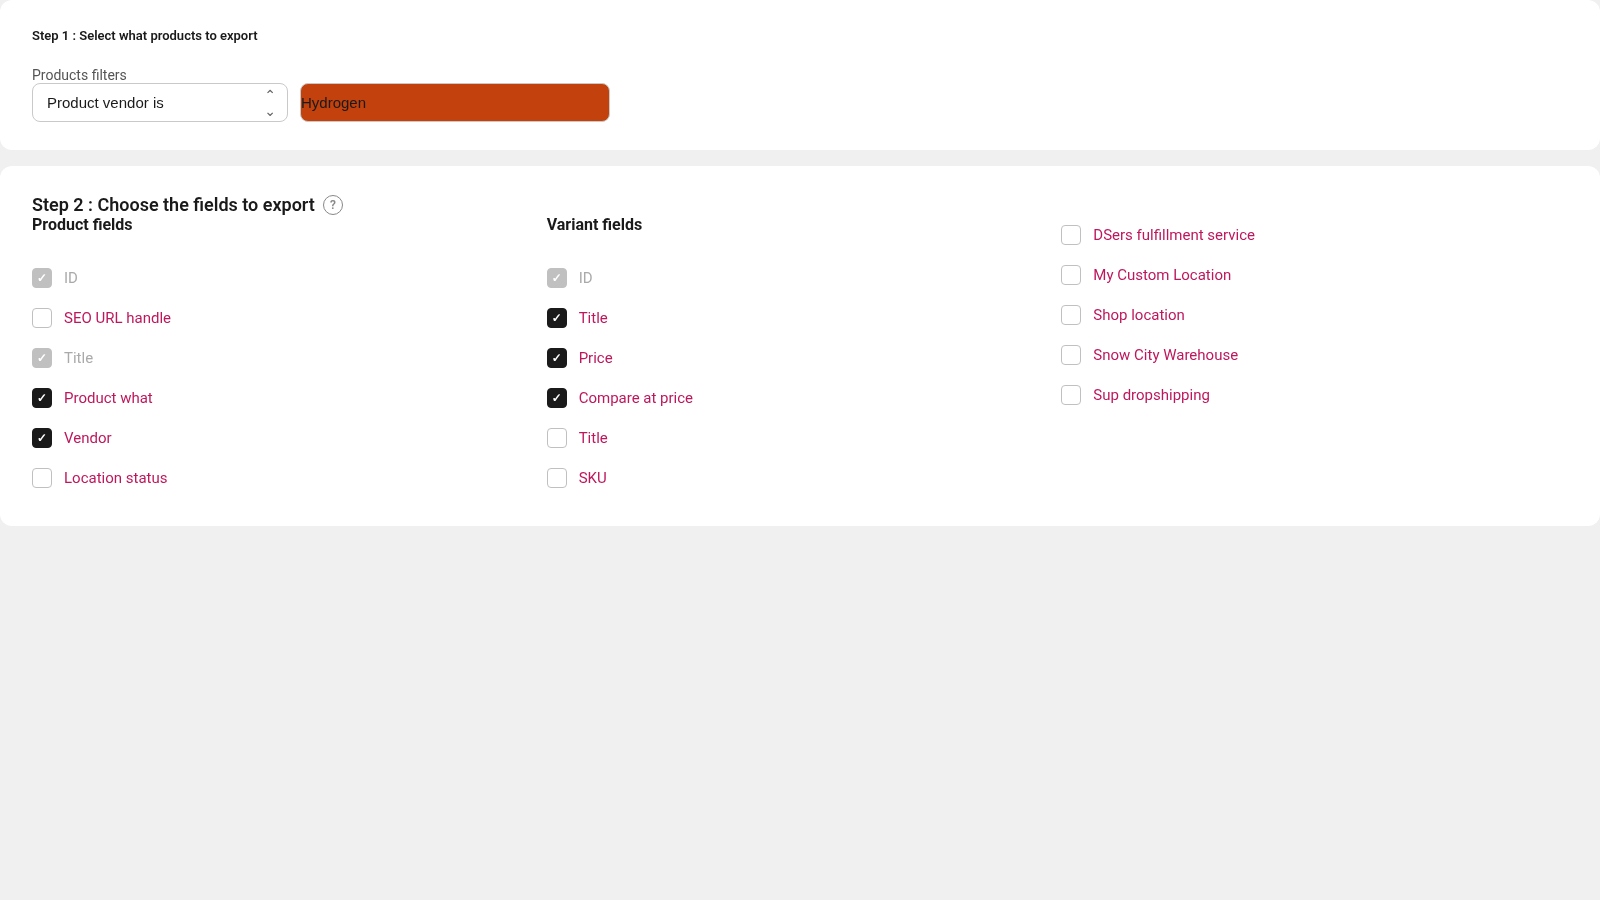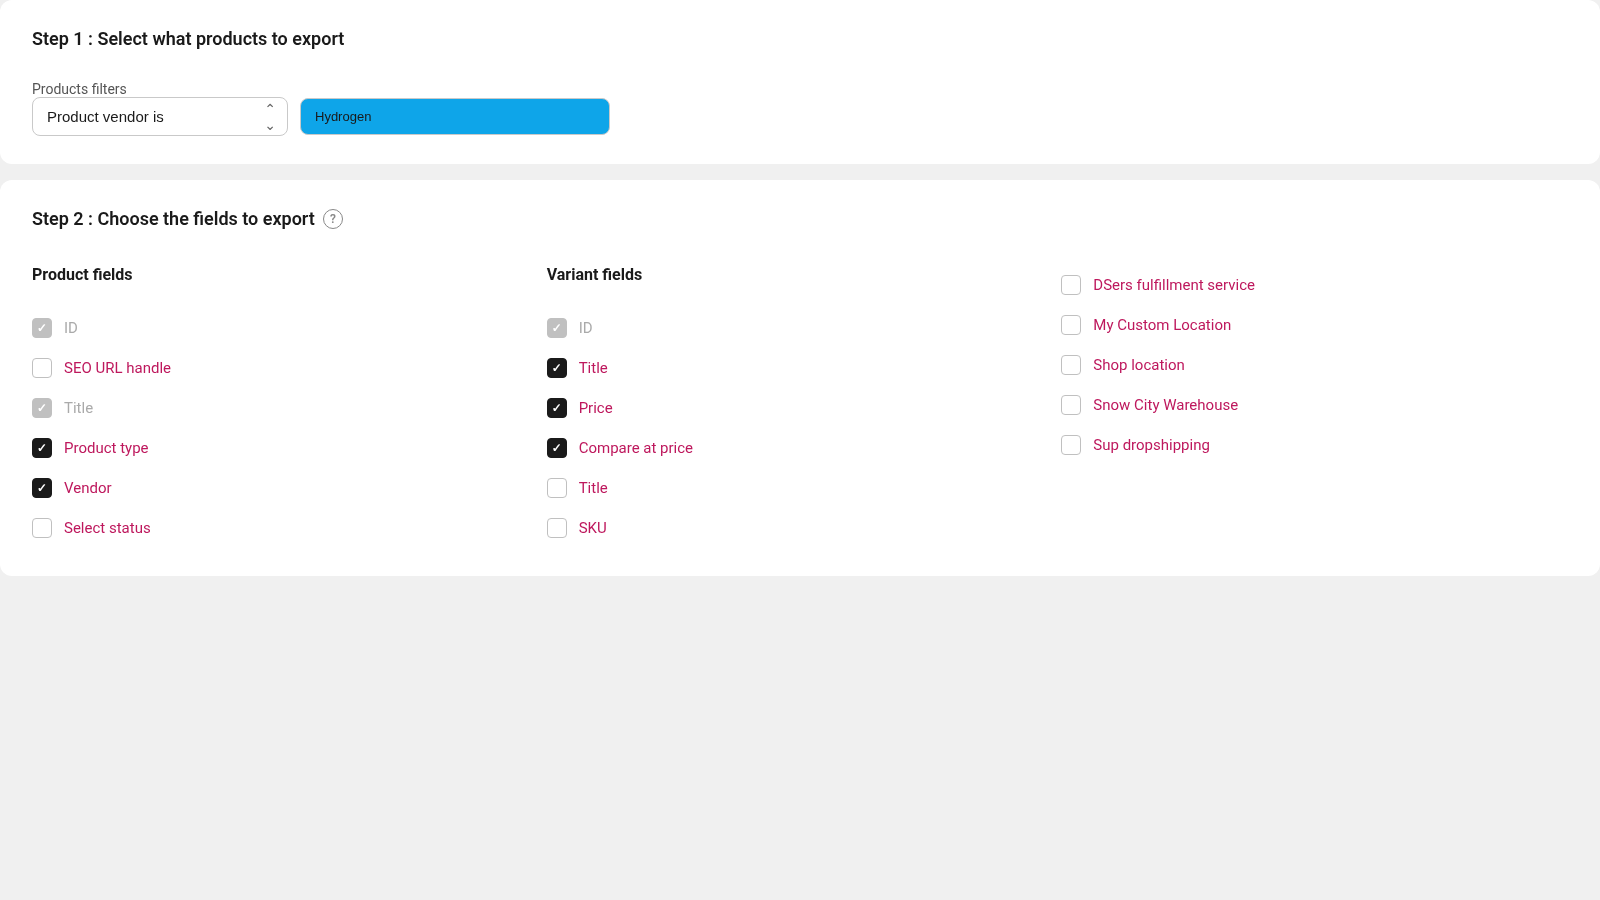--- a/index.html
+++ b/index.html
@@ -22,24 +22,24 @@
     }
 
     .card {
       background: #ffffff;
       border-radius: 12px;
       padding: 28px 32px;
       margin-bottom: 16px;
     }
 
     .step-title {
-      font-size: 18px;
+      font-size: 13px;
       font-weight: 600;
       color: #1a1a1a;
-      margin-bottom: 32px;
+      margin-bottom: 24px;
     }
 
     .section-label {
       font-size: 14px;
       color: #555;
     }
 
     .filter-row {
       display: flex;
       align-items: center;
@@ -71,35 +71,34 @@
       top: 50%;
       transform: translateY(-50%);
       pointer-events: none;
       color: #666;
       font-size: 14px;
     }
 
     .filter-input {
       border: 1.5px solid #c9c9c9;
       border-radius: 8px;
-      padding: 10px 14px;
-      font-size: 13px;
+      padding: 10px 0;
+      font-size: 15px;
       color: #1a1a1a;
       width: 310px;
       outline: none;
-      background: #0ea5e9;
+      background: #c2410c;
     }
 
     .step2-title {
       display: flex;
       align-items: center;
       gap: 8px;
       font-size: 18px;
       font-weight: 600;
-      margin-bottom: 36px;
     }
 
     .help-icon {
       display: inline-flex;
       align-items: center;
       justify-content: center;
       width: 20px;
       height: 20px;
       border-radius: 50%;
       border: 1.5px solid #888;
@@ -221,33 +220,33 @@
           <span class="checkbox checked-disabled">
             <span class="checkmark">✓</span>
           </span>
           <span class="field-label disabled">Title</span>
         </div>
 
         <div class="field-item">
           <span class="checkbox checked">
             <span class="checkmark">✓</span>
           </span>
-          <span class="field-label">Product type</span>
+          <span class="field-label">Product what</span>
         </div>
 
         <div class="field-item">
           <span class="checkbox checked">
             <span class="checkmark">✓</span>
           </span>
           <span class="field-label">Vendor</span>
         </div>
 
         <div class="field-item">
           <span class="checkbox"></span>
-          <span class="field-label">Select status</span>
+          <span class="field-label">Location status</span>
         </div>
       </div>
 
       <div class="fields-column">
         <div class="column-title">Variant fields</div>
 
         <div class="field-item">
           <span class="checkbox checked-disabled">
             <span class="checkmark">✓</span>
           </span>

